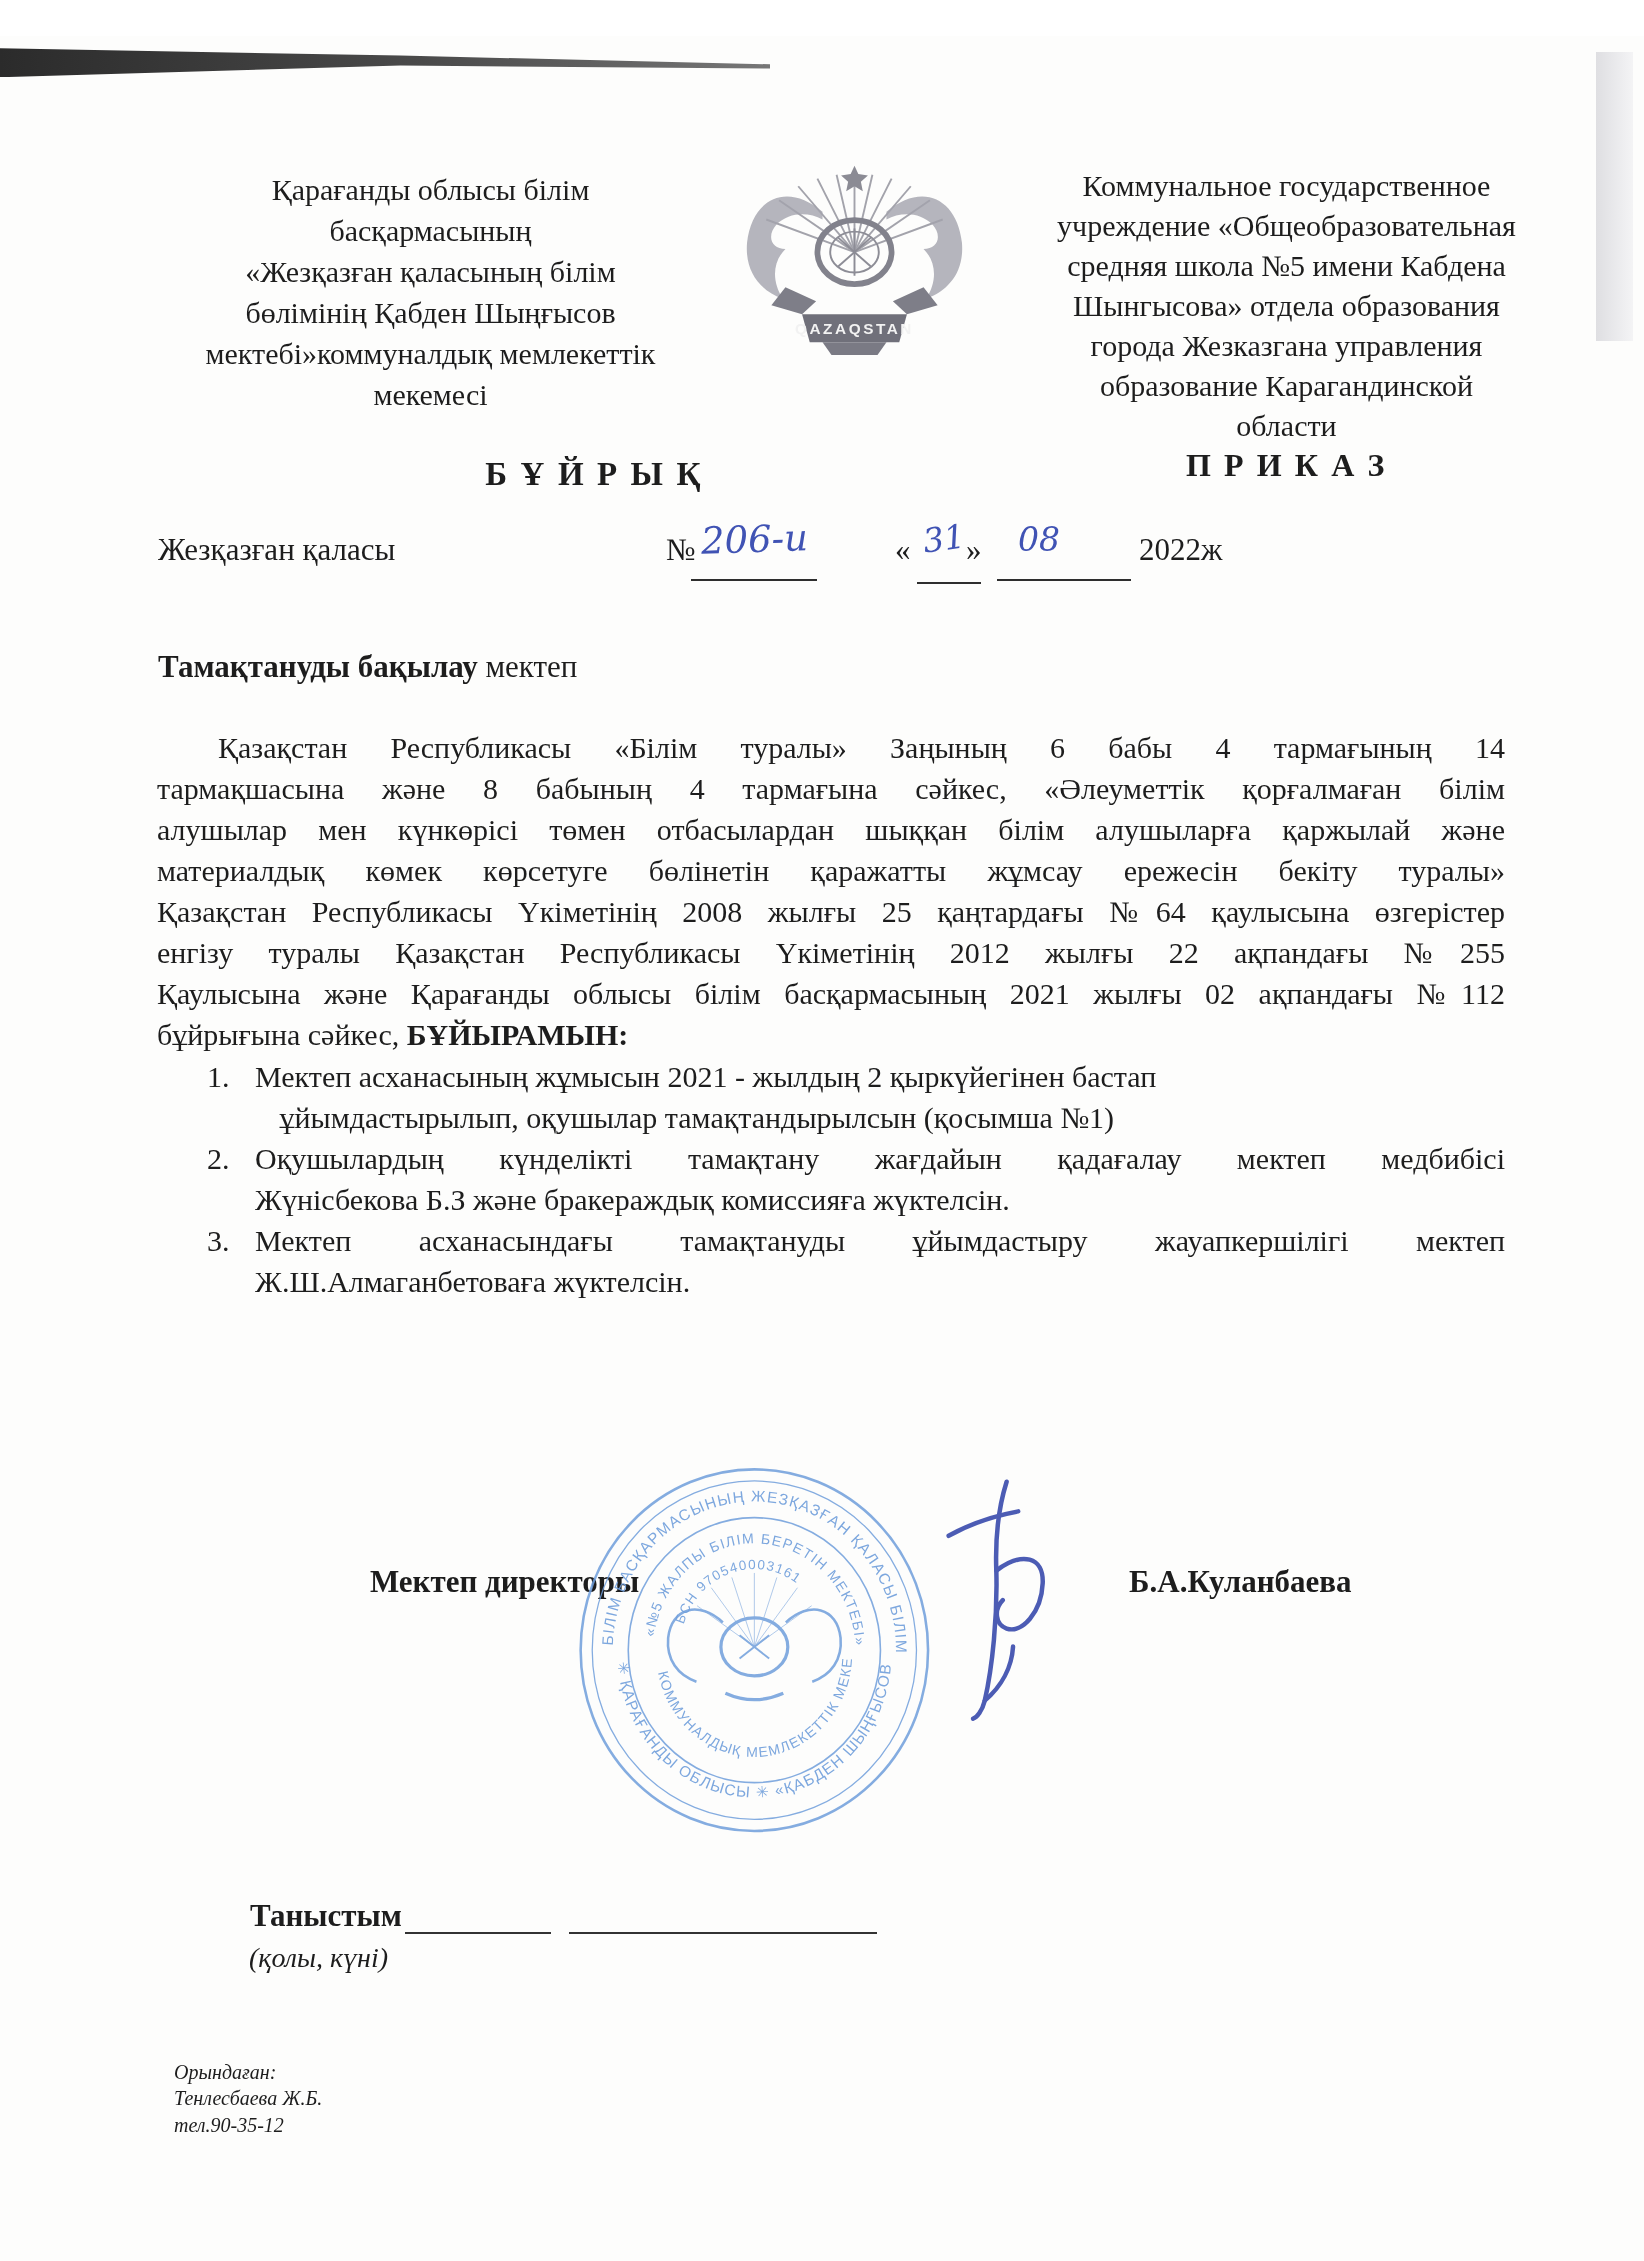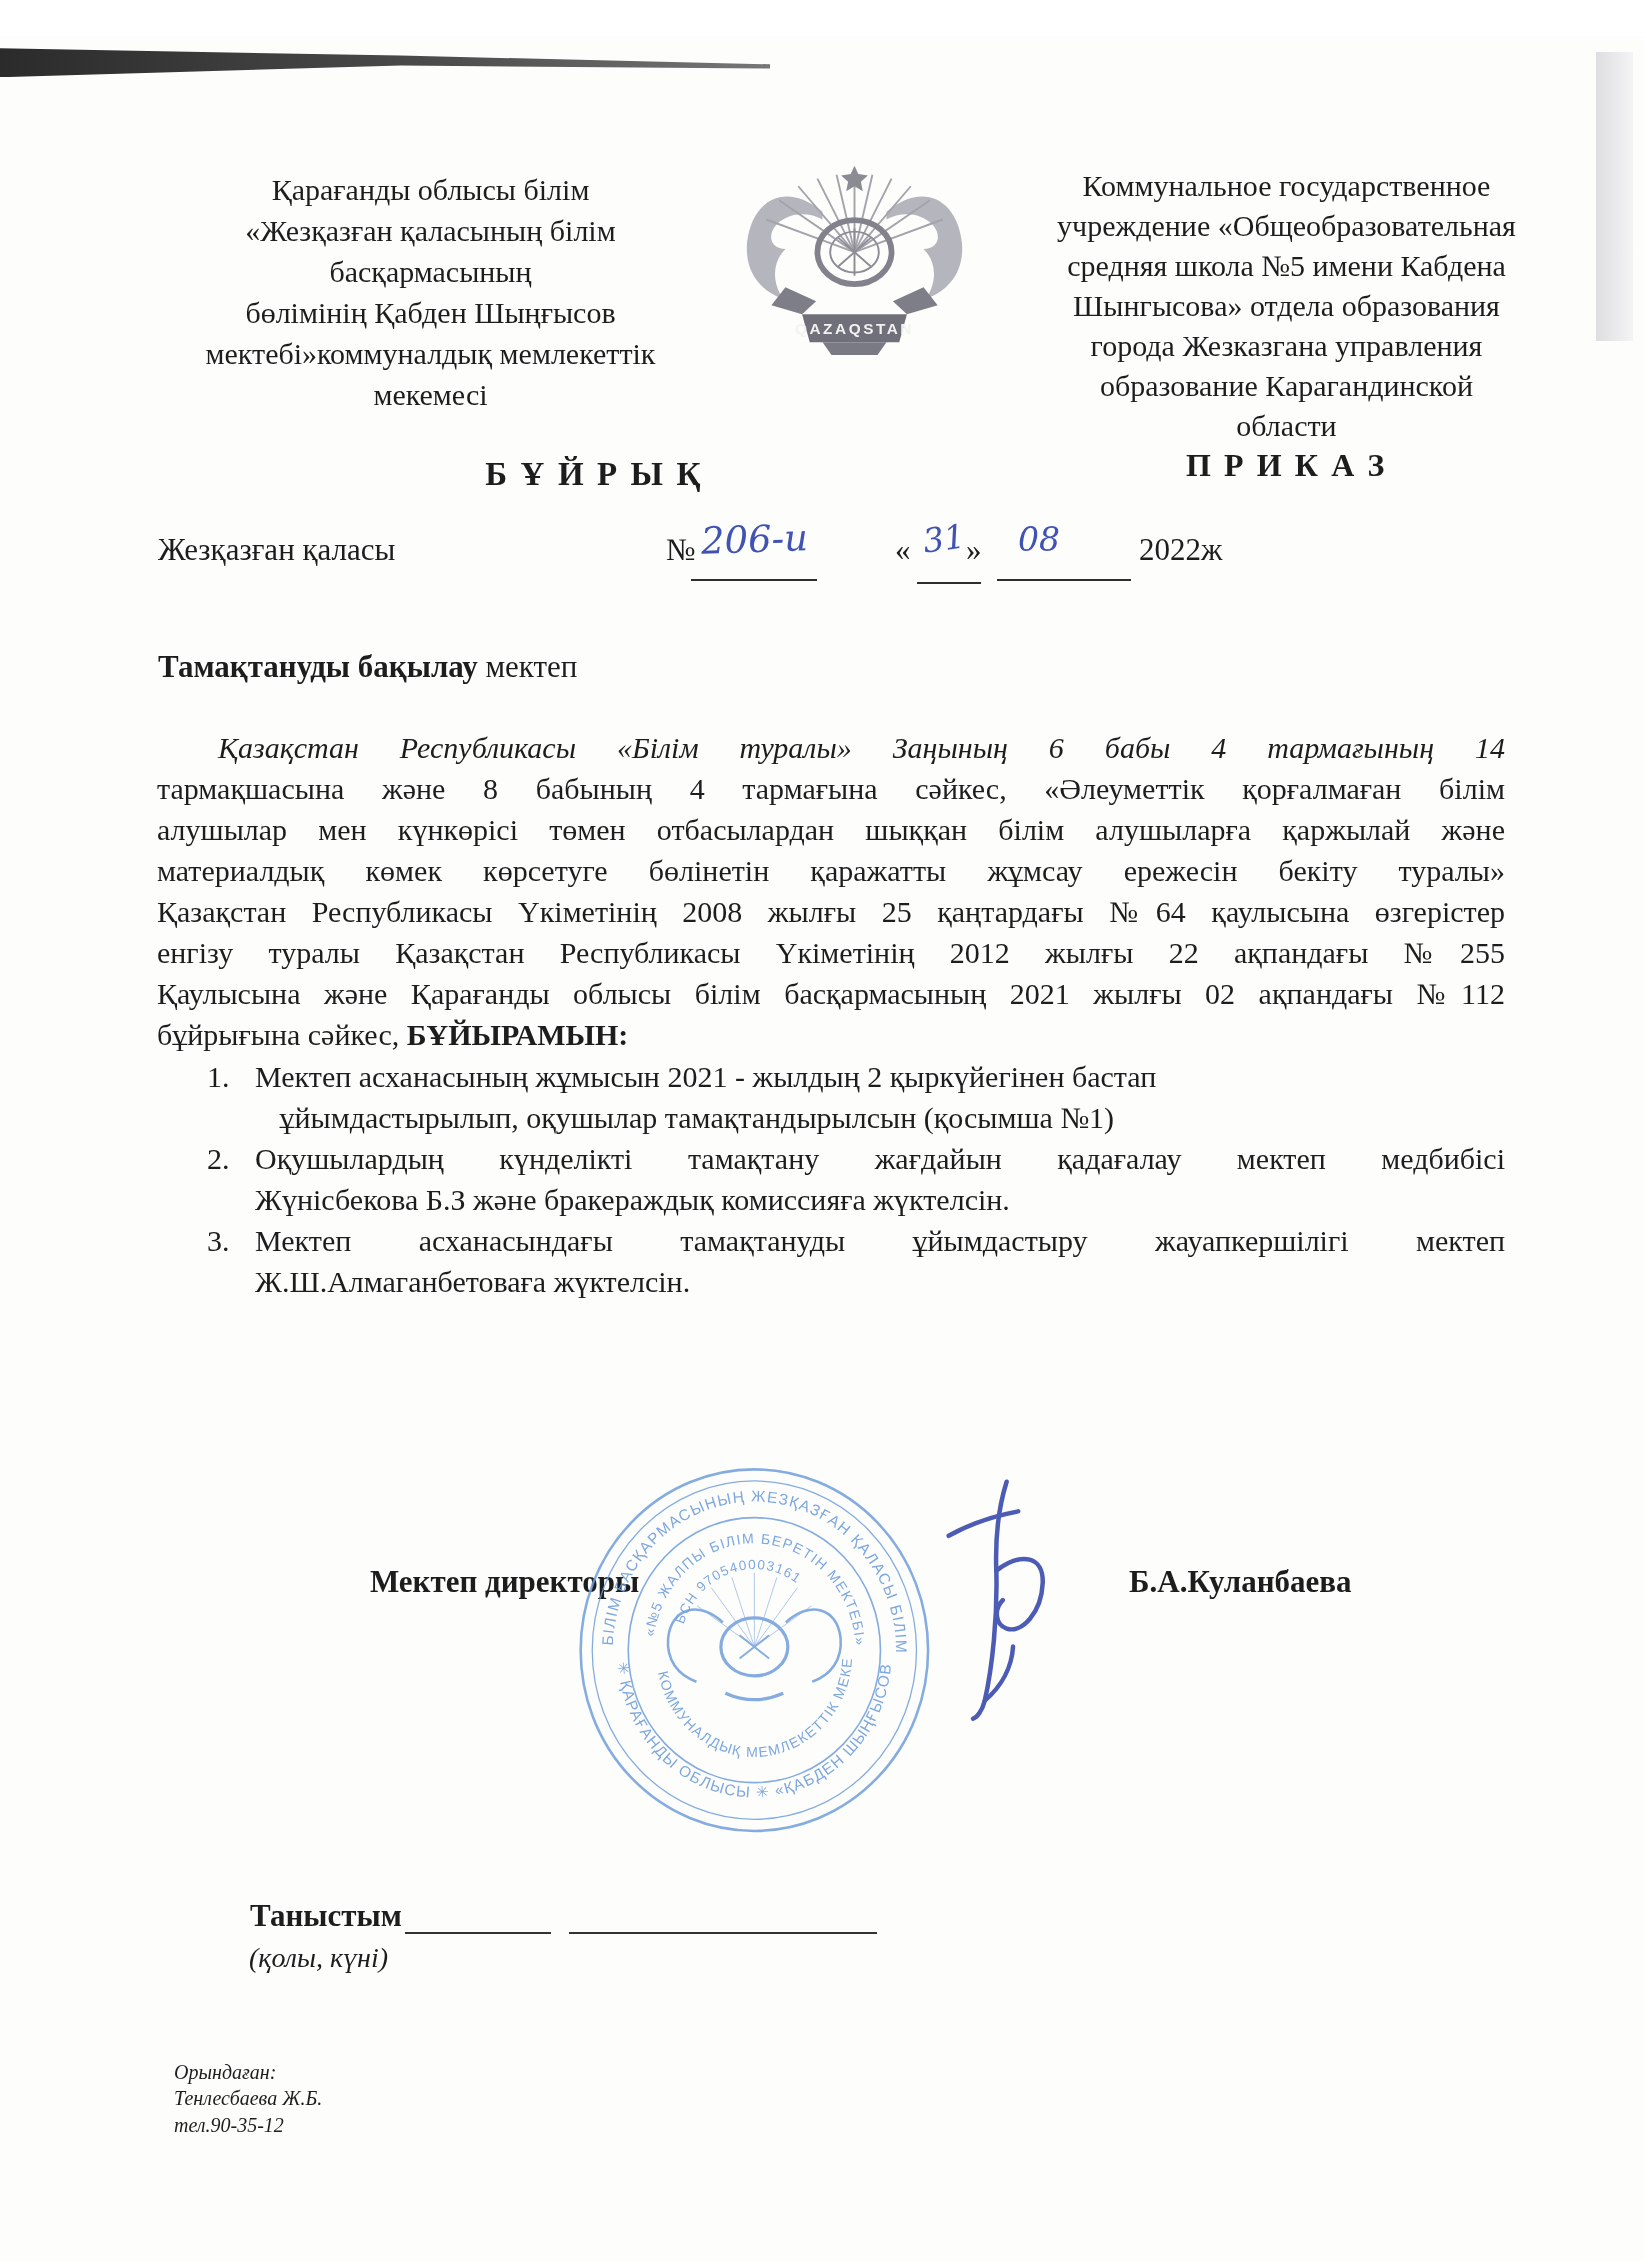--- a/index.html
+++ b/index.html
@@ -37,21 +37,21 @@
   .u-day{left:917px;top:546px;width:64px;}
   .u-month{left:997px;top:543px;width:134px;}
 
   
   .subject{left:158px;top:613px;font-size:31px;}
   .subject b{font-weight:bold;}
 
   
   .para{left:157px;top:691px;width:1348px;font-size:30px;line-height:41px;}
   .pline{text-align:justify;text-align-last:justify;}
-  .pline.first{text-indent:61px;font-style:italic;}
+  .pline.first{text-indent:61px;}
   .pline.last{text-align:left;text-align-last:left;}
   .order-word{font-weight:bold;}
   .olist{left:157px;top:1020px;width:1348px;font-size:30px;line-height:41px;}
   .oitem{display:flex;align-items:flex-start;}
   .onum{flex:none;margin-left:50px;width:48px;}
   .otext{flex:1;}
   .jl{text-align:justify;text-align-last:justify;}
   .ind2{padding-left:24.5px;}
 
   
@@ -74,22 +74,22 @@
 </head>
 <body>
 
 <div class="page">
 
   <div class="abs streak"></div>
   <div class="abs edge-strip"></div>
 
   <div class="abs hdr-left">
     <div>Қарағанды облысы білім</div>
+    <div>басқармасының</div>
     <div>«Жезқазған қаласының білім</div>
-    <div>басқармасының</div>
     <div>бөлімінің Қабден Шыңғысов</div>
     <div>мектебі»коммуналдық мемлекеттік</div>
     <div>мекемесі</div>
   </div>
   <div class="abs doc-type-left">Б Ұ Й Р Ы Қ</div>
 
   <svg class="abs emblem" viewBox="0 0 400 330">
     <g stroke="#9a9aa3" stroke-width="3" opacity="0.9">
       <line x1="200" y1="155" x2="62" y2="104"></line>
         <line x1="200" y1="155" x2="82" y2="74"></line>

